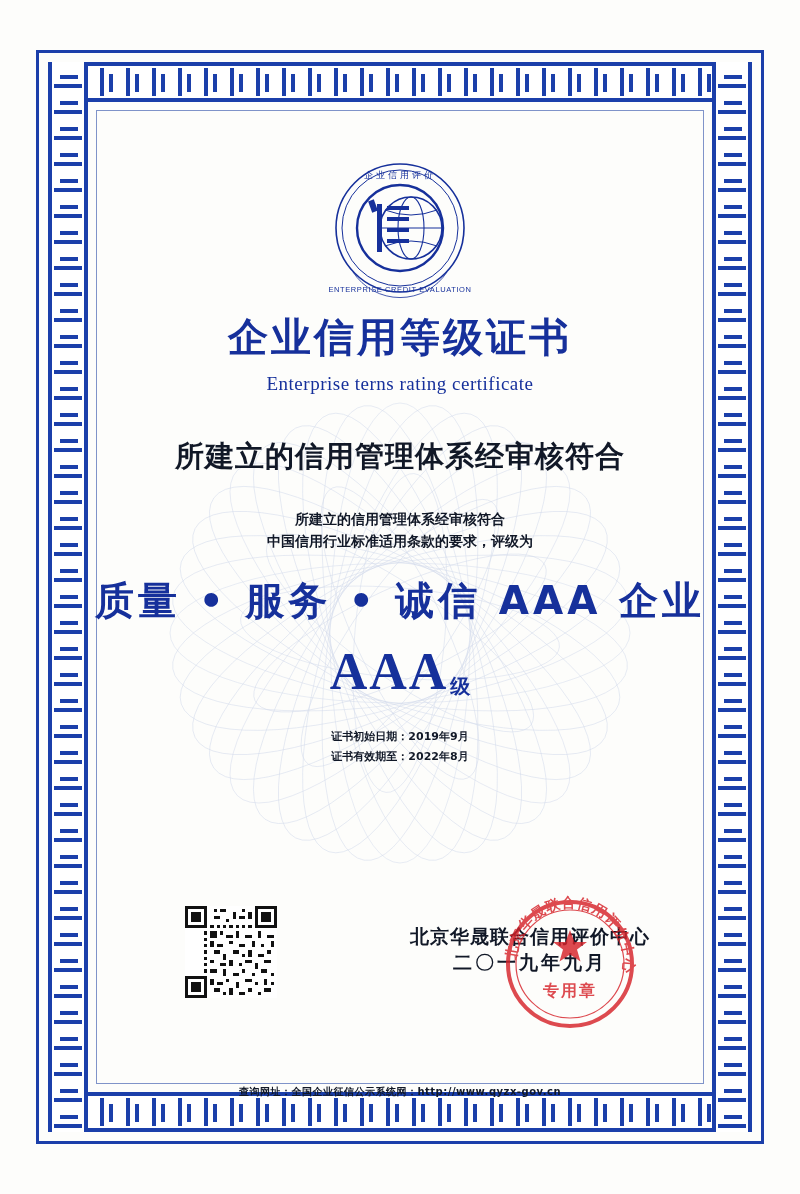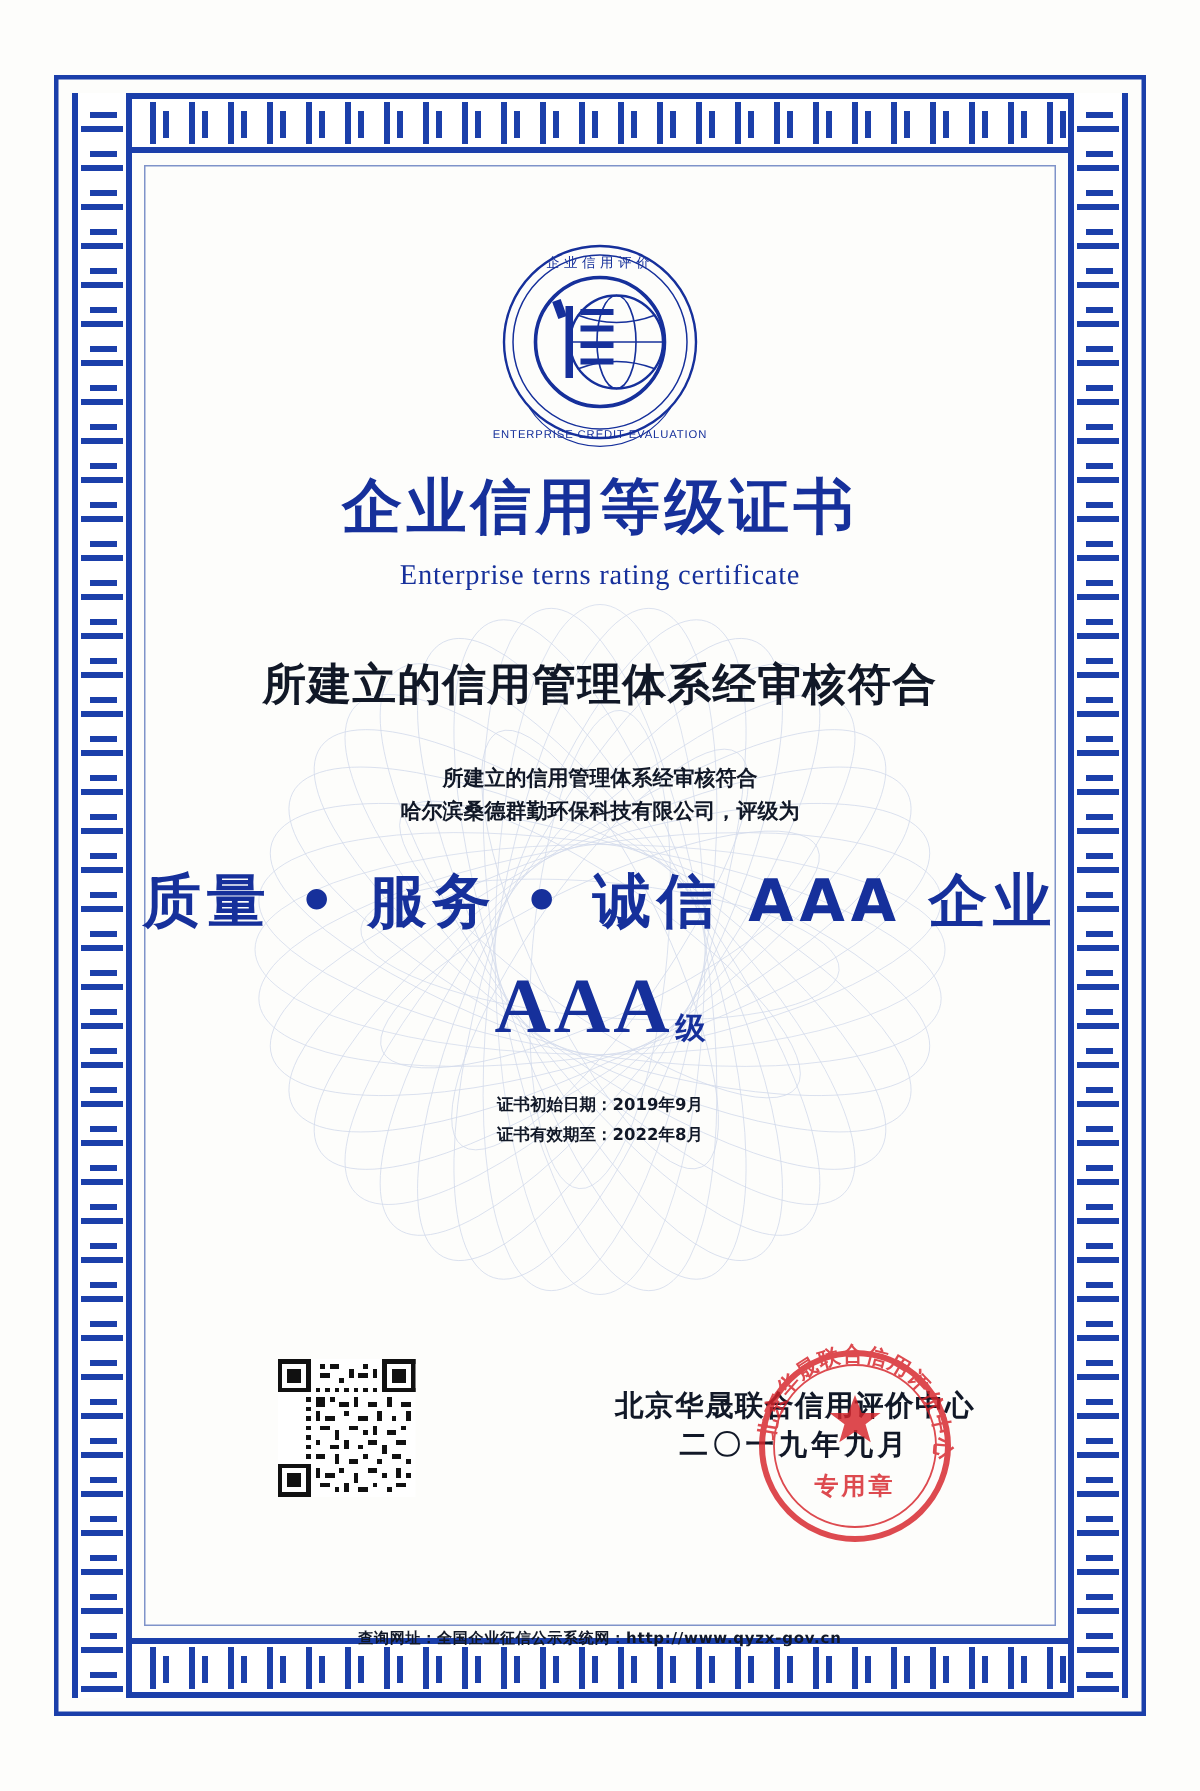--- a/index.html
+++ b/index.html
@@ -343,21 +343,21 @@
       <text x="85" y="18" text-anchor="middle" font-family="'DejaVu Sans', sans-serif" font-size="9" fill="#16309b" letter-spacing="3">企业信用评价</text>
     </svg>
 
     <div class="title-cn">企业信用等级证书</div>
     <div class="title-en">Enterprise terns rating certificate</div>
 
     <div class="company">所建立的信用管理体系经审核符合</div>
 
     <div class="body-cn">
       <div>所建立的信用管理体系经审核符合</div>
-      <div>哈尔滨桑德群勤环保科技有限公司，评级为</div>
+      <div>中国信用行业标准适用条款的要求，评级为</div>
     </div>
 
 
     <div class="grade-line">质量 • 服务 • 诚信 AAA 企业</div>
 
     <div class="grade-big">
       <span class="aaa">AAA</span><span class="ji">级</span>
     </div>
 
     <div class="dates">

